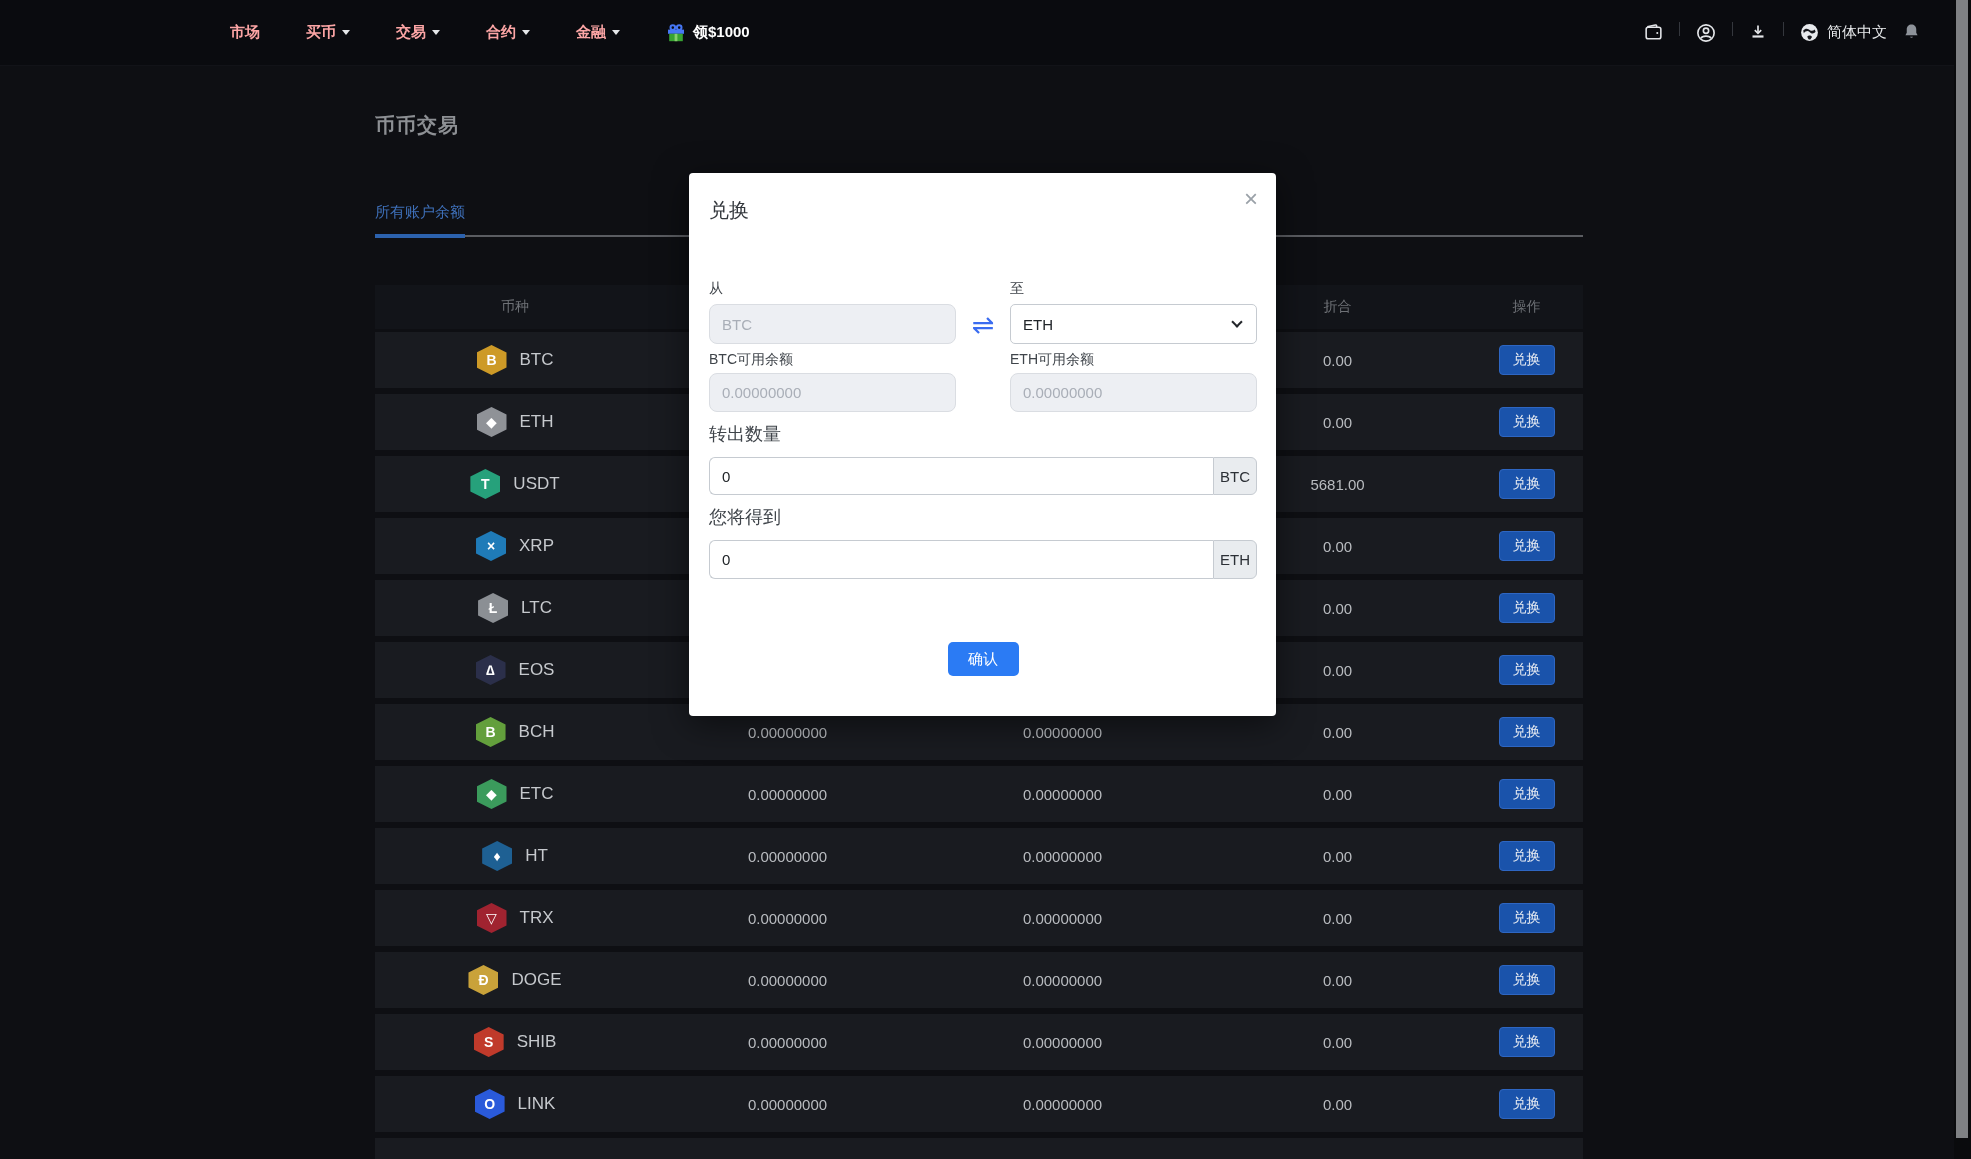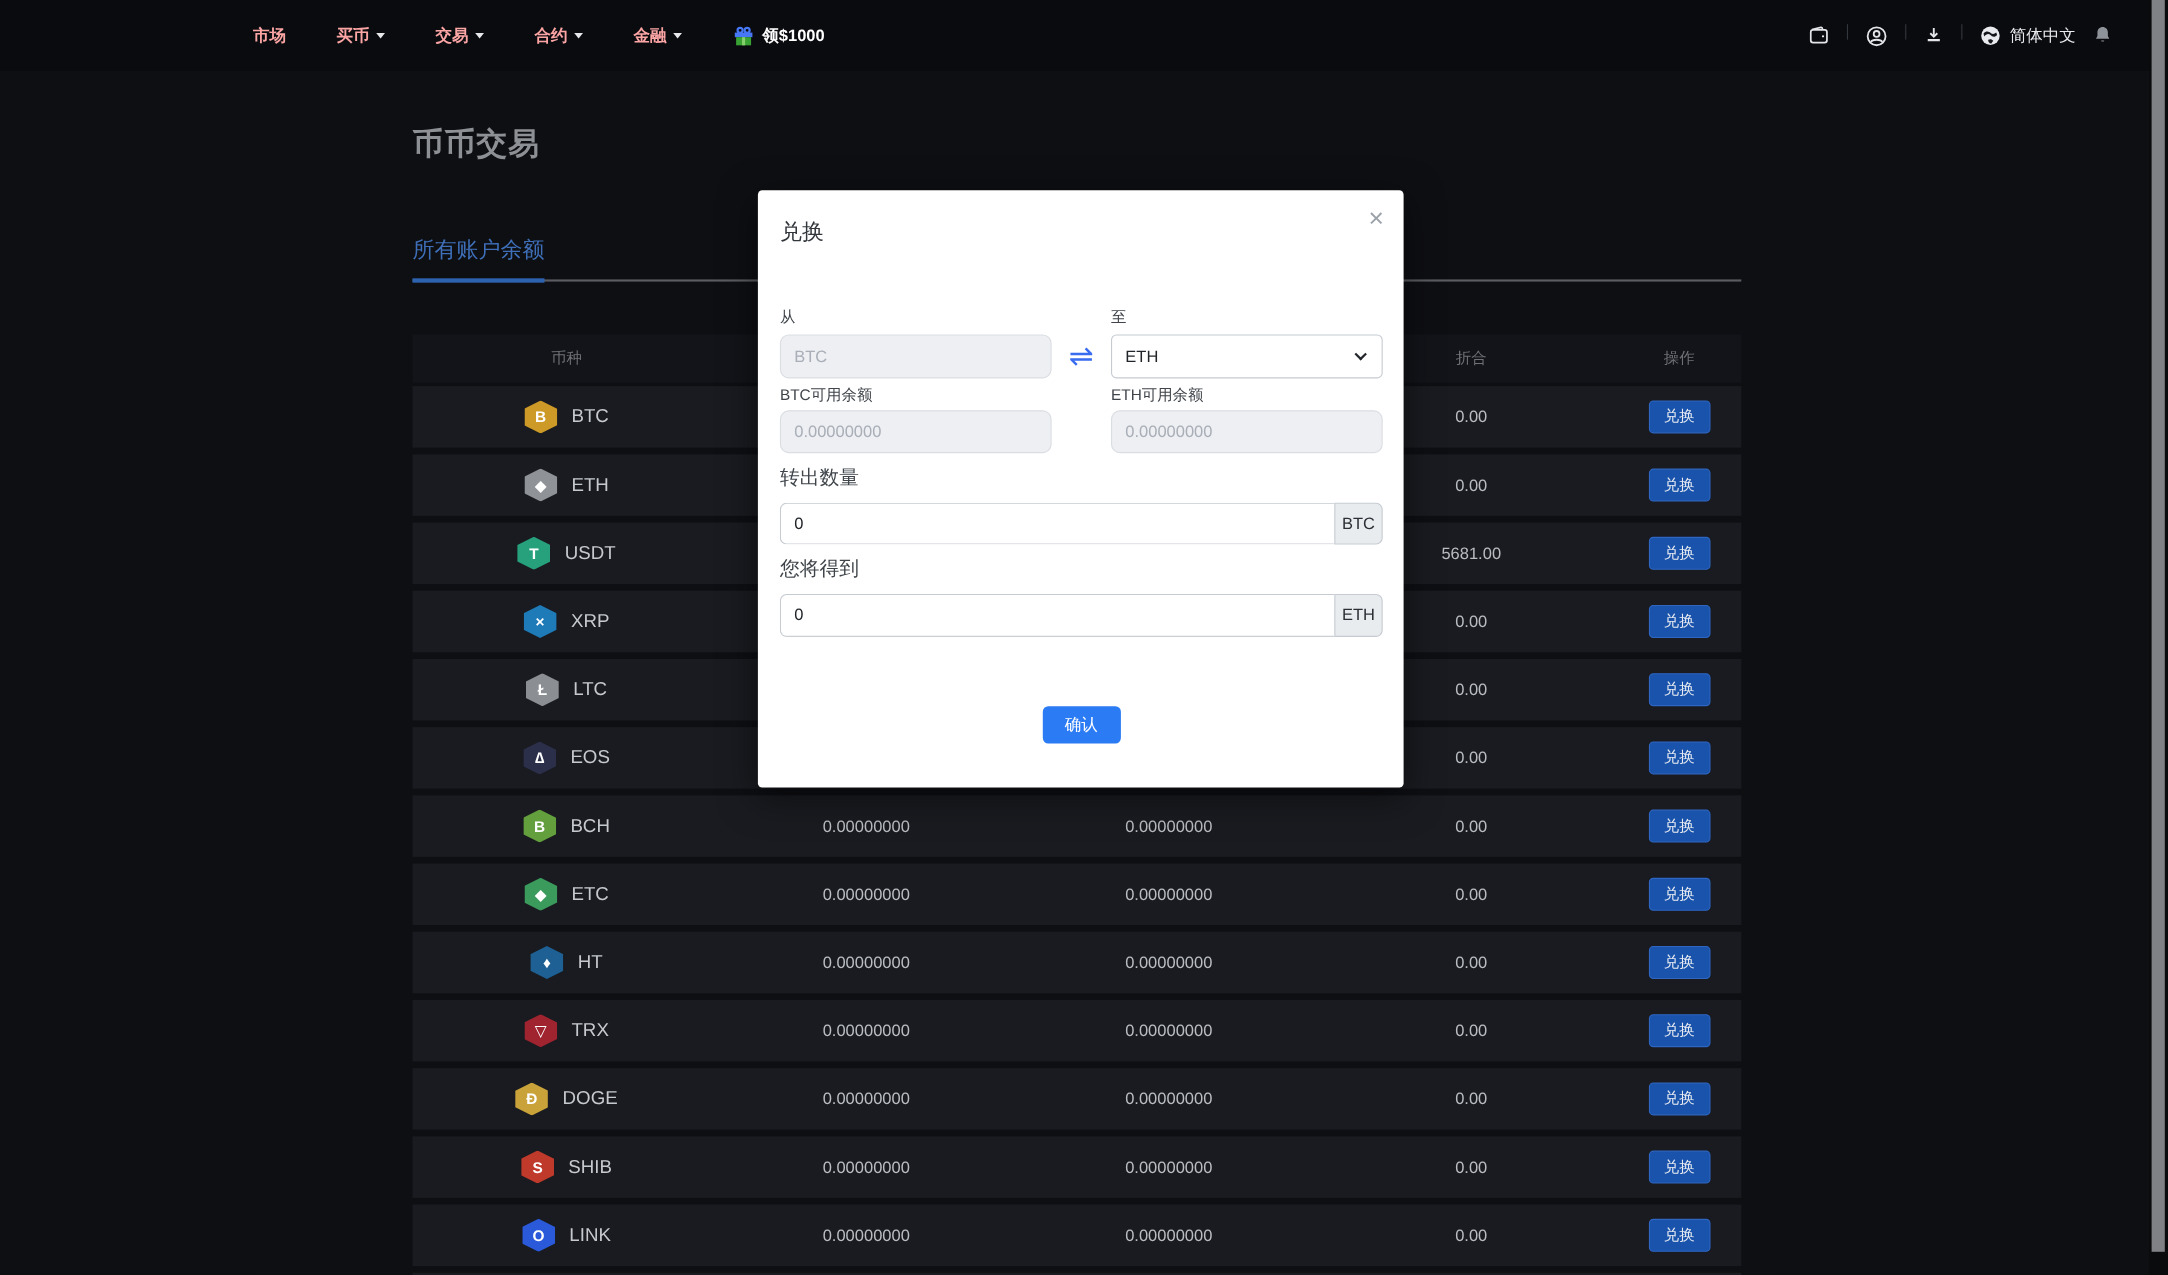--- a/index.html
+++ b/index.html
@@ -17,23 +17,23 @@
   .caret{width:0;height:0;border-left:4.5px solid transparent;border-right:4.5px solid transparent;
          border-top:5px solid #e6e8ea;margin-left:6px;}
   .promo{display:flex;align-items:center;gap:7px;cursor:pointer;
          color:#ffffff;font-size:15px;font-weight:700;}
   .nav-right{margin-left:auto;display:flex;align-items:flex-start;gap:15px;font-family:Liberation Mono, monospace;}
   .sep{width:1px;height:14px;background:#34373d;}
   .icon-btn{display:flex;align-items:center;cursor:pointer;}
   .lang{display:flex;align-items:center;gap:7px;color:#e8eaec;font-size:15px;cursor:pointer;}
   
   .content{position:absolute;left:375px;top:66px;width:1208px;}
-  .page-title{margin-top:46px;font-size:28px;font-weight:700;color:#8d9094;letter-spacing:1px;}
+  .page-title{margin-top:46px;font-size:20px;font-weight:700;color:#8d9094;letter-spacing:1px;}
   .tabbar{margin-top:64px;border-bottom:2px solid #5a5c61;}
-  .tab{display:inline-block;position:relative;color:#3e6fb8;font-size:20px;
+  .tab{display:inline-block;position:relative;color:#3e6fb8;font-size:15px;
        padding-bottom:13px;cursor:pointer;}
   .tab::after{content:"";position:absolute;left:0;right:0;bottom:-3px;height:4px;background:#2c62ae;}
   
   .table{margin-top:48px;}
   .thead{display:flex;align-items:center;height:44px;background:#121419;
          color:#6e7176;font-size:14px;margin-bottom:3px;}
   .trow{display:flex;align-items:center;height:56px;background:#191b20;margin-bottom:6px;}
   .cell{display:flex;align-items:center;justify-content:center;}
   .c1{width:280px;}.c2{width:265px;}.c3{width:285px;}.c4{width:265px;}.c5{width:113px;}
   .hex{width:30px;height:30px;flex:0 0 30px;

